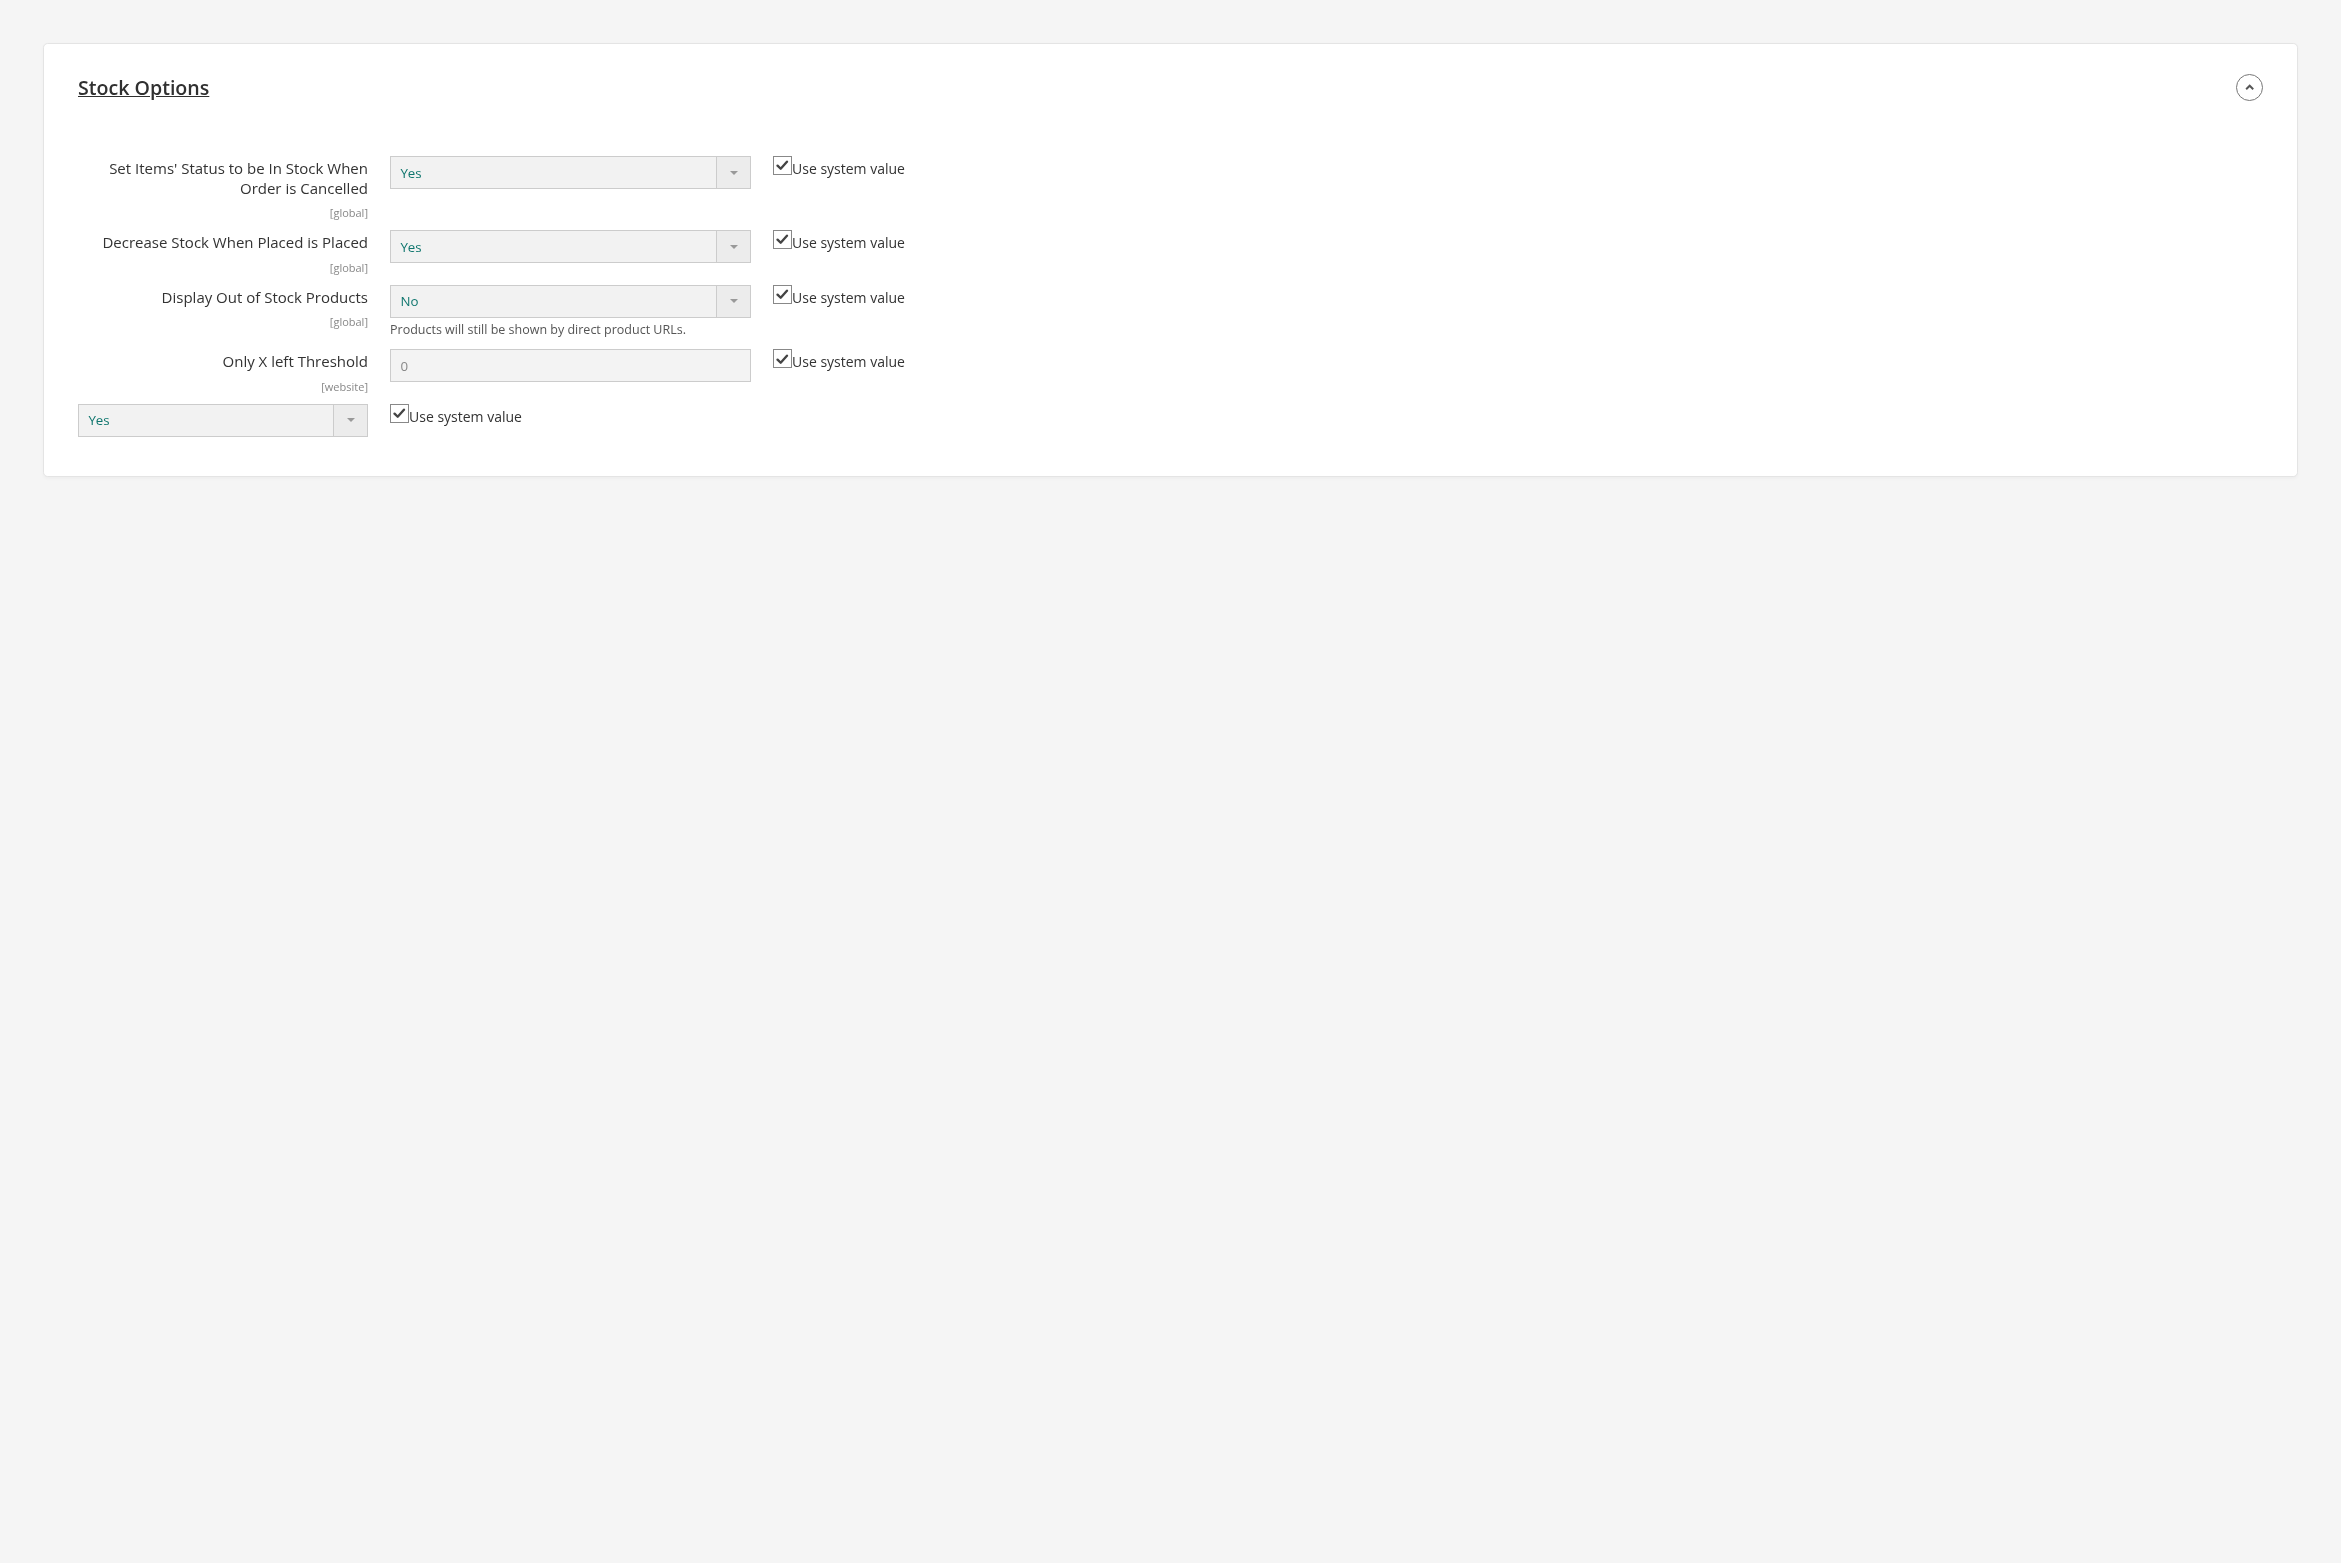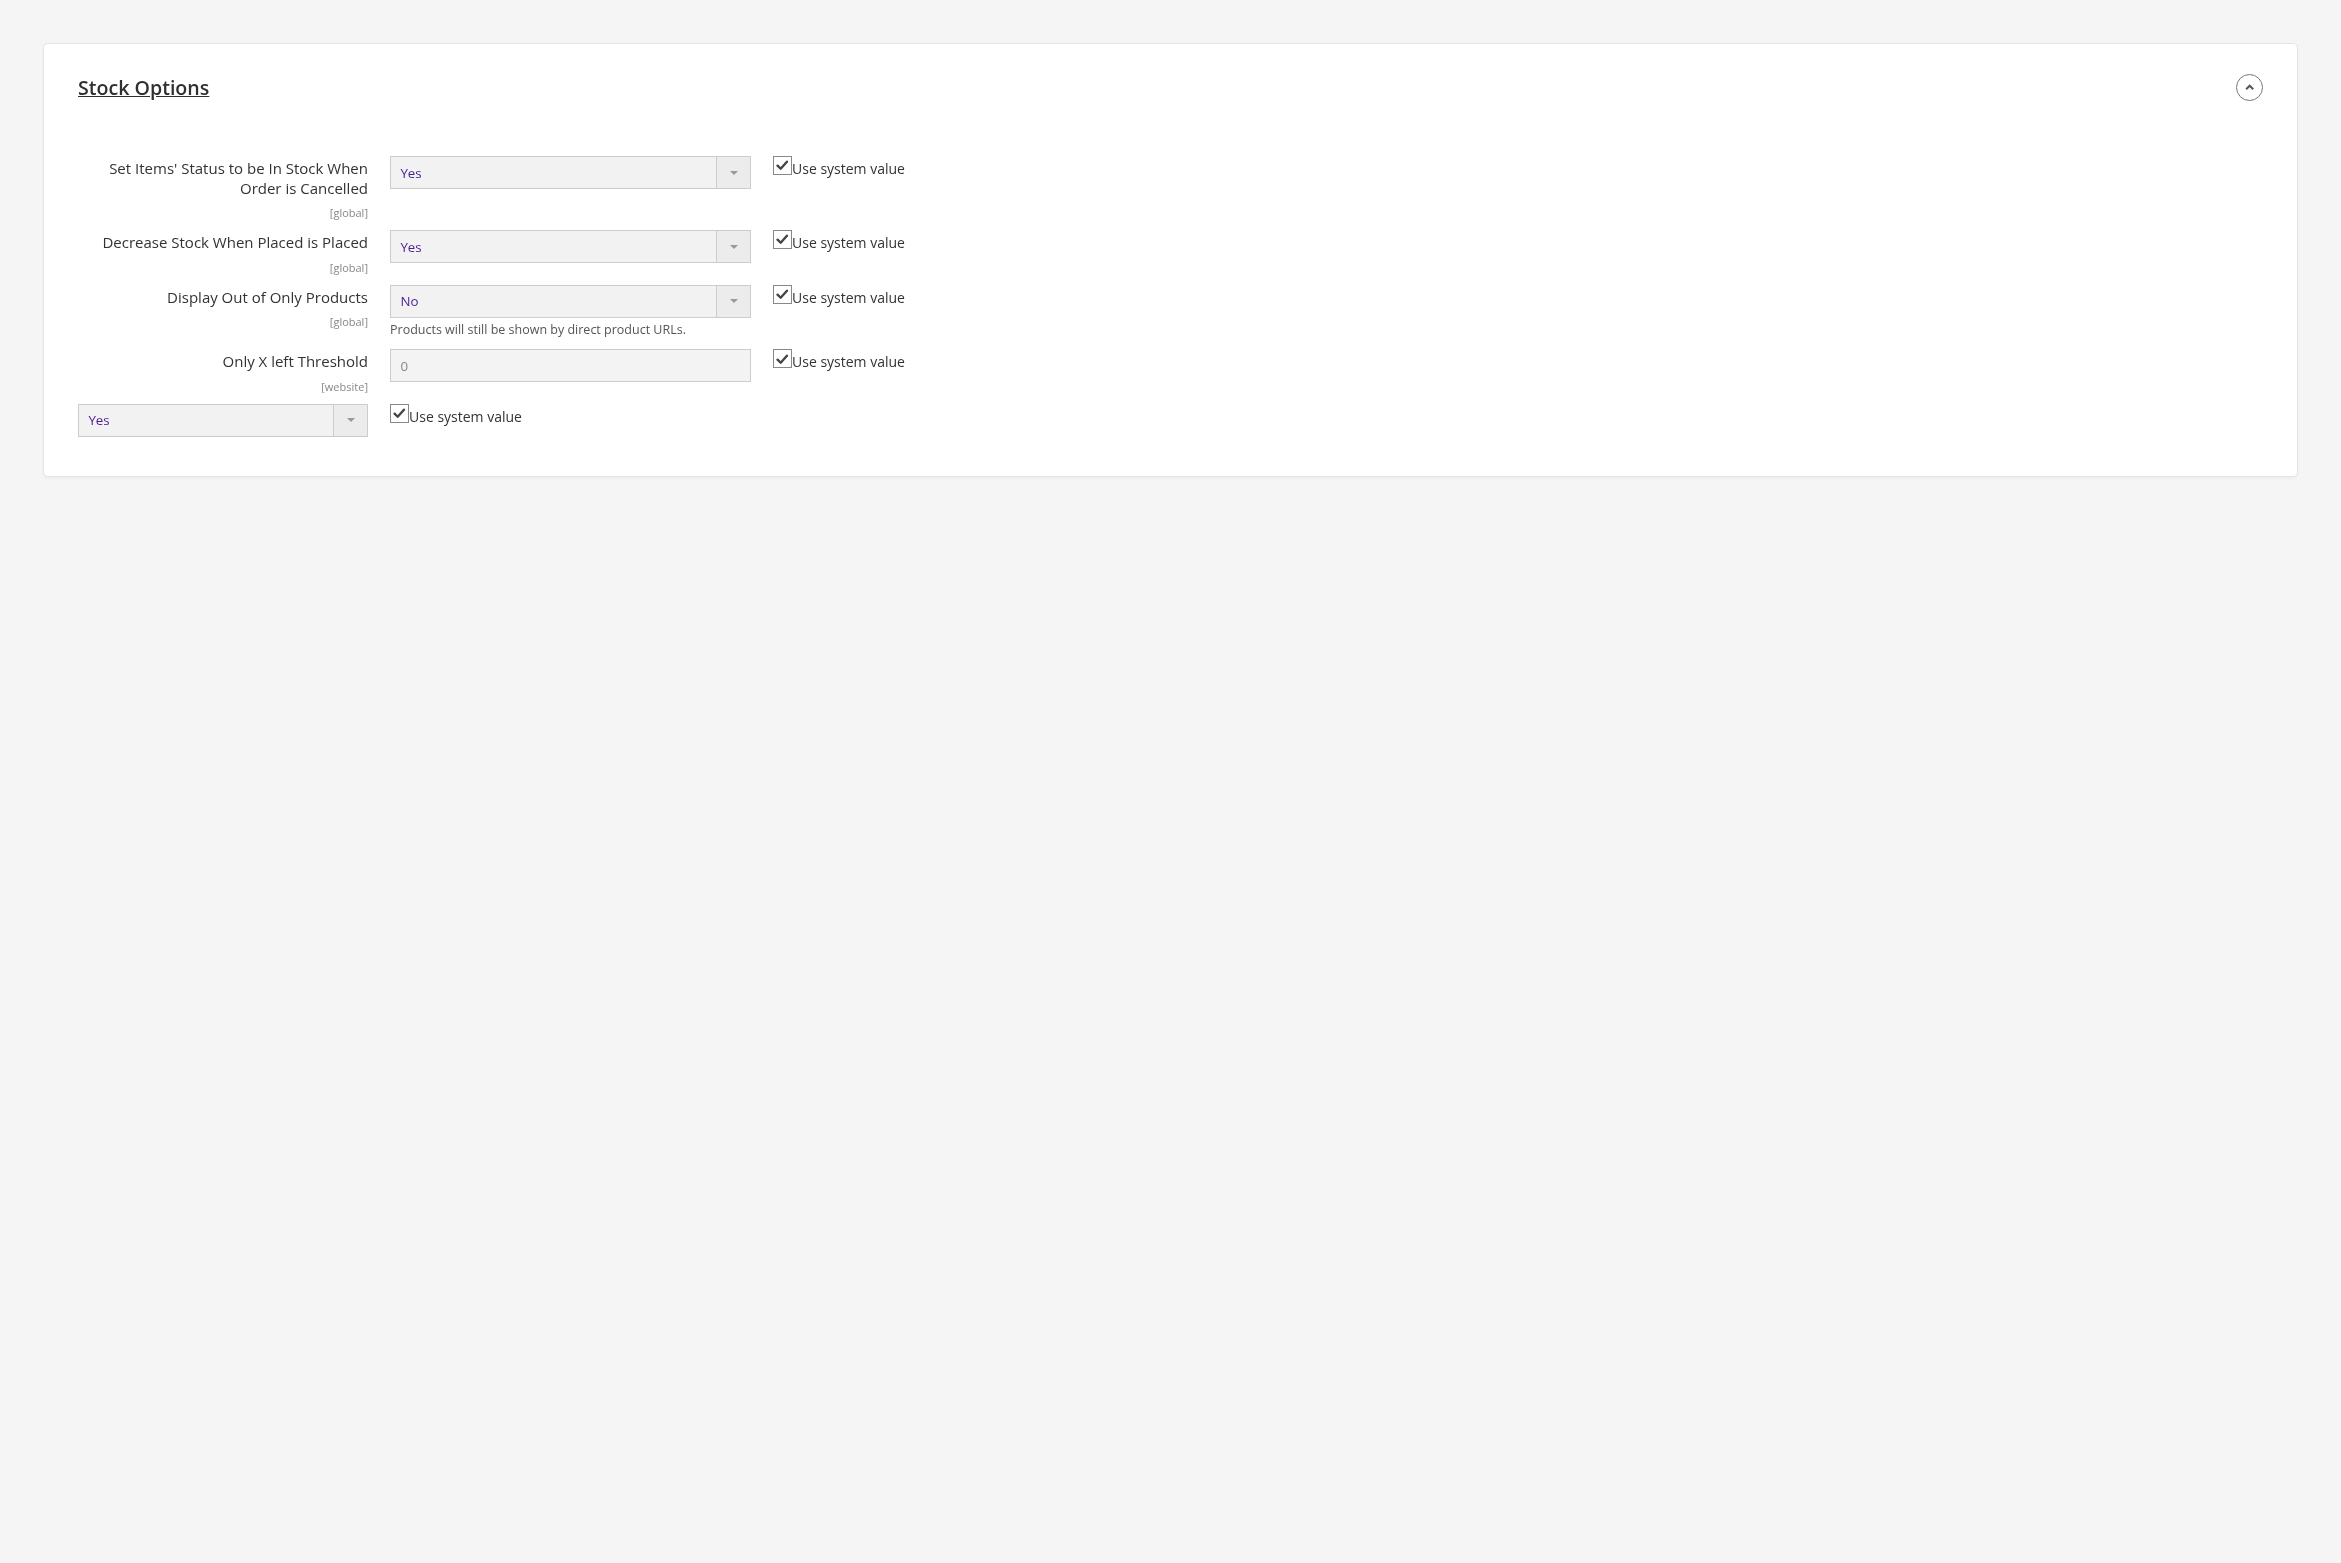--- a/index.html
+++ b/index.html
@@ -83,21 +83,21 @@
     align-items: stretch;
     border: 0.8px solid #ccc;
     background: #f2f2f2;
     height: 31px;
   }
   .select .value {
     flex: 1;
     display: flex;
     align-items: center;
     padding: 0 9.4px;
-    color: #4c1d95;
+    color: #0f766e;
     font-size: 13.3px;
   }
   .select .arrow {
     width: 33px;
     border-left: 0.8px solid #ccc;
     background: #ececec;
     display: flex;
     align-items: center;
     justify-content: center;
   }
@@ -204,21 +204,21 @@
             <div class="checkbox">
               <svg viewBox="0 0 16 16">
                 <polyline points="2,8.5 6,12.5 14,3.5"></polyline>
               </svg>
             </div>
             <div class="sys-label">Use system value</div>
           </div>
         </div>
         <div class="row">
           <div class="label-col">
-            <div class="label-text">Display Out of Only Products</div>
+            <div class="label-text">Display Out of Stock Products</div>
             <div class="scope-text">[global]</div>
           </div>
           <div class="control-col">
             <div class="select">
               <div class="value">No</div>
               <div class="arrow"></div>
             </div>
             <div class="hint">Products will still be shown by direct product URLs.</div>
           </div>
           <div class="sys-col">

